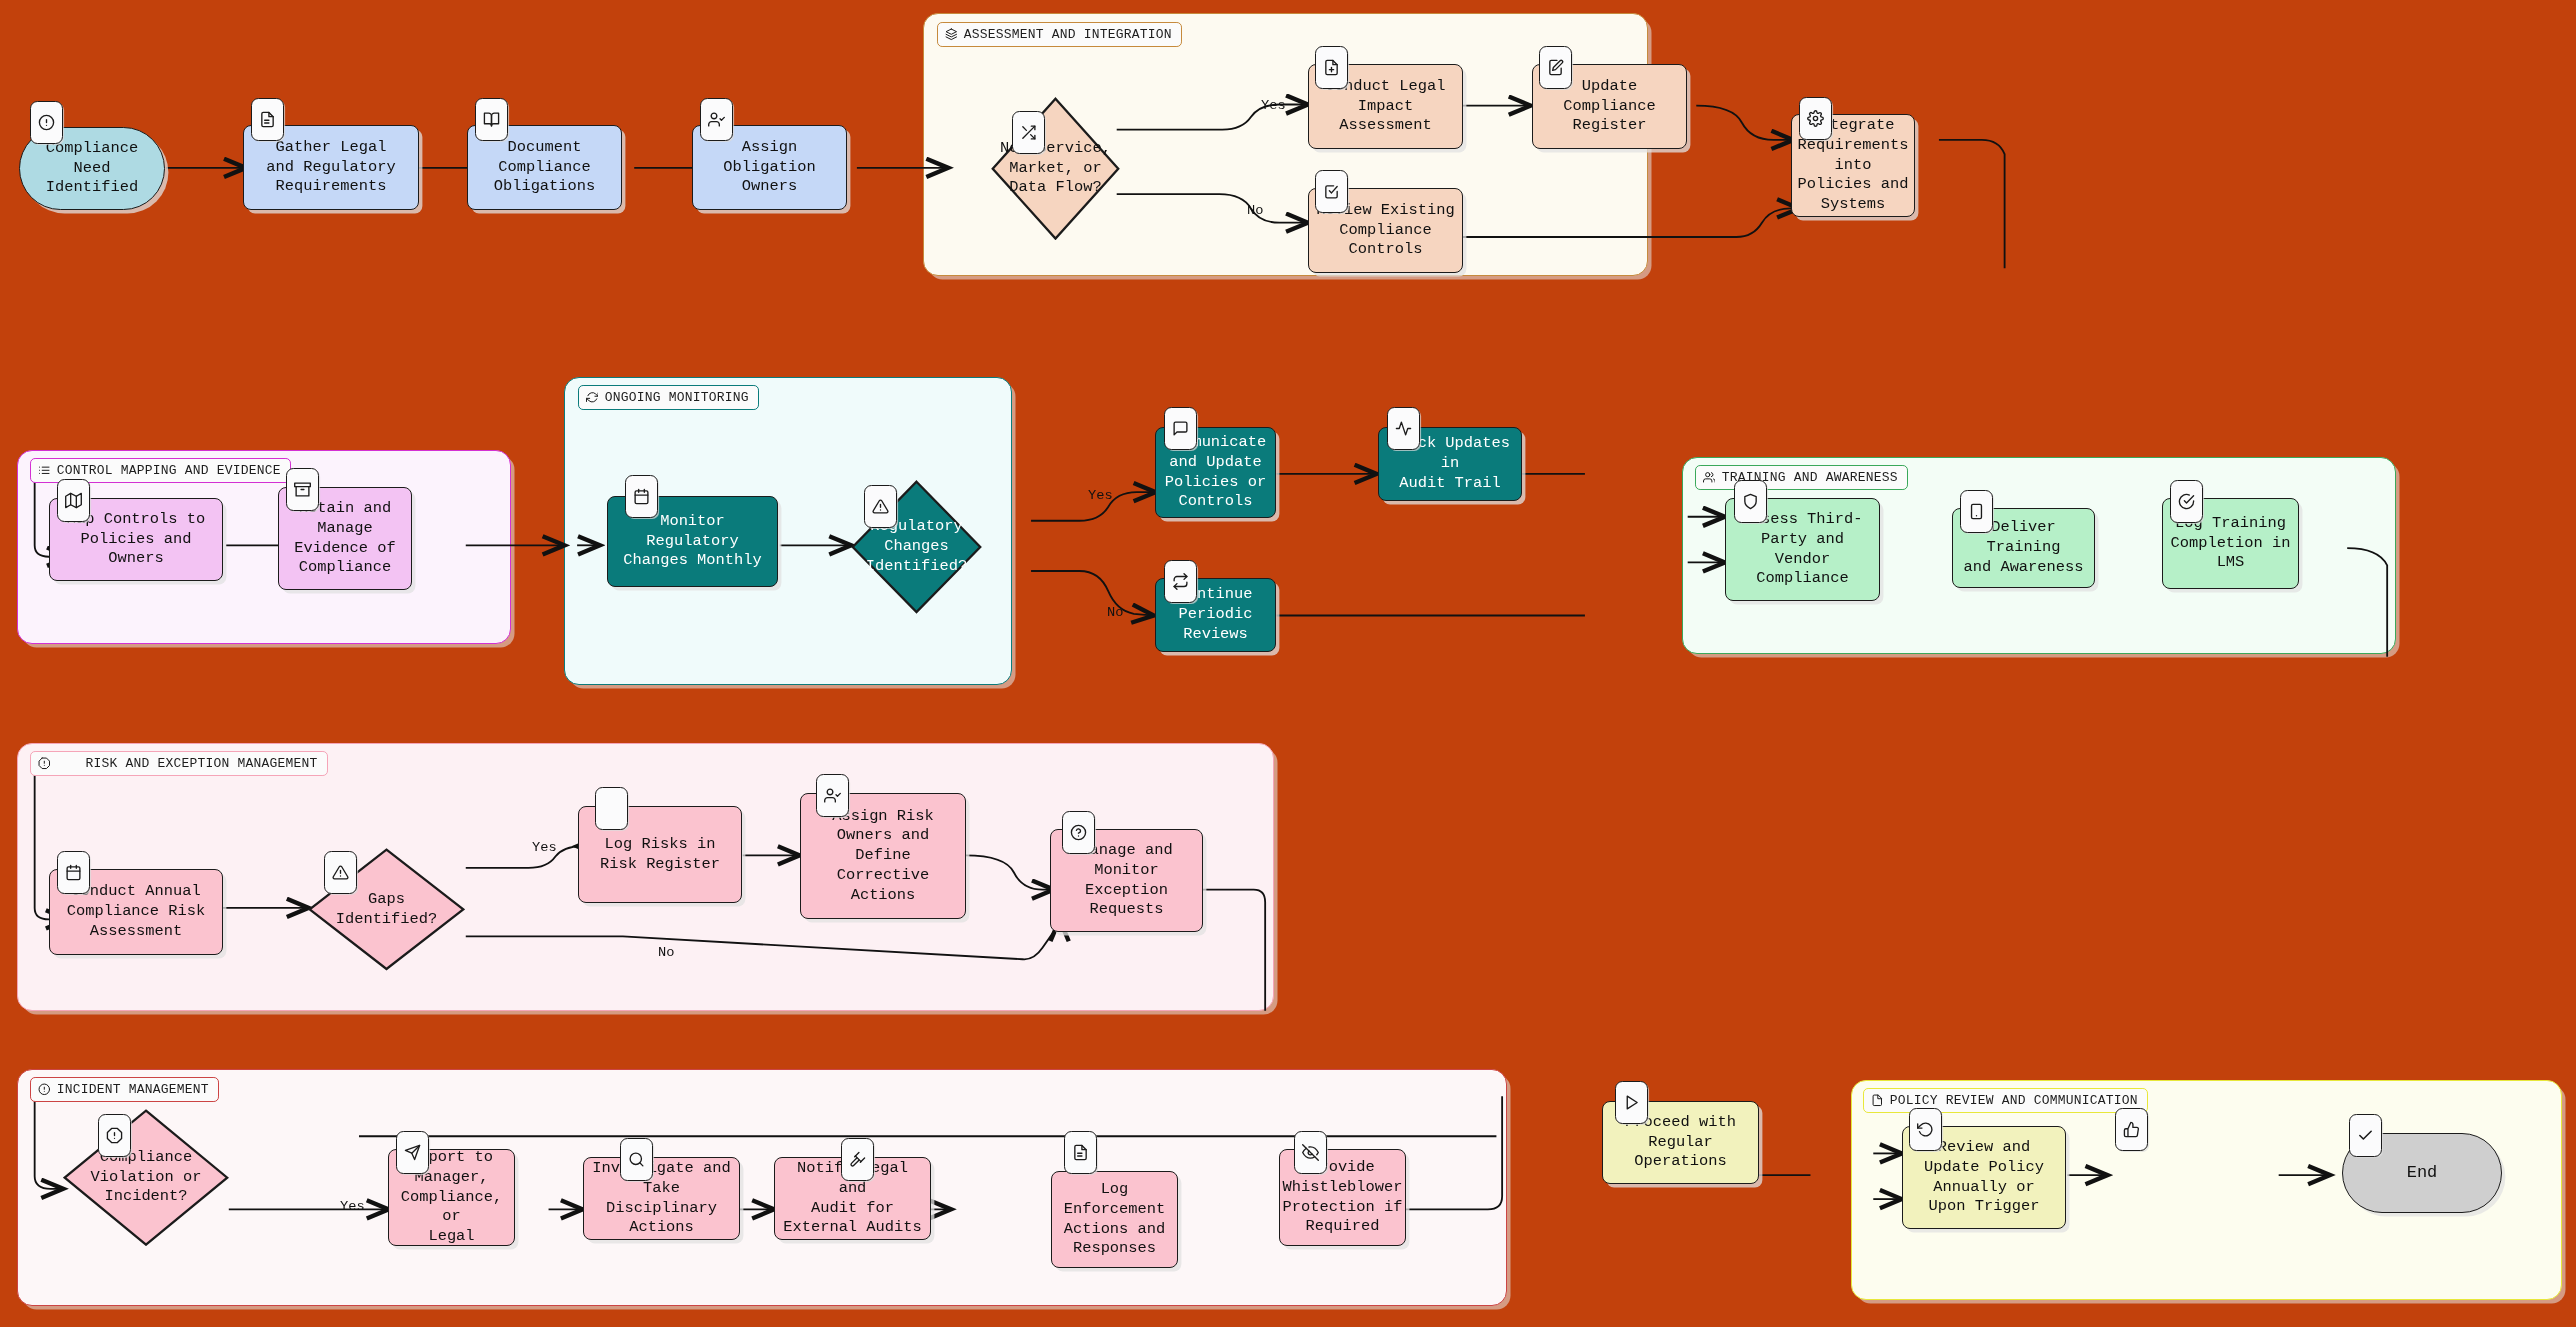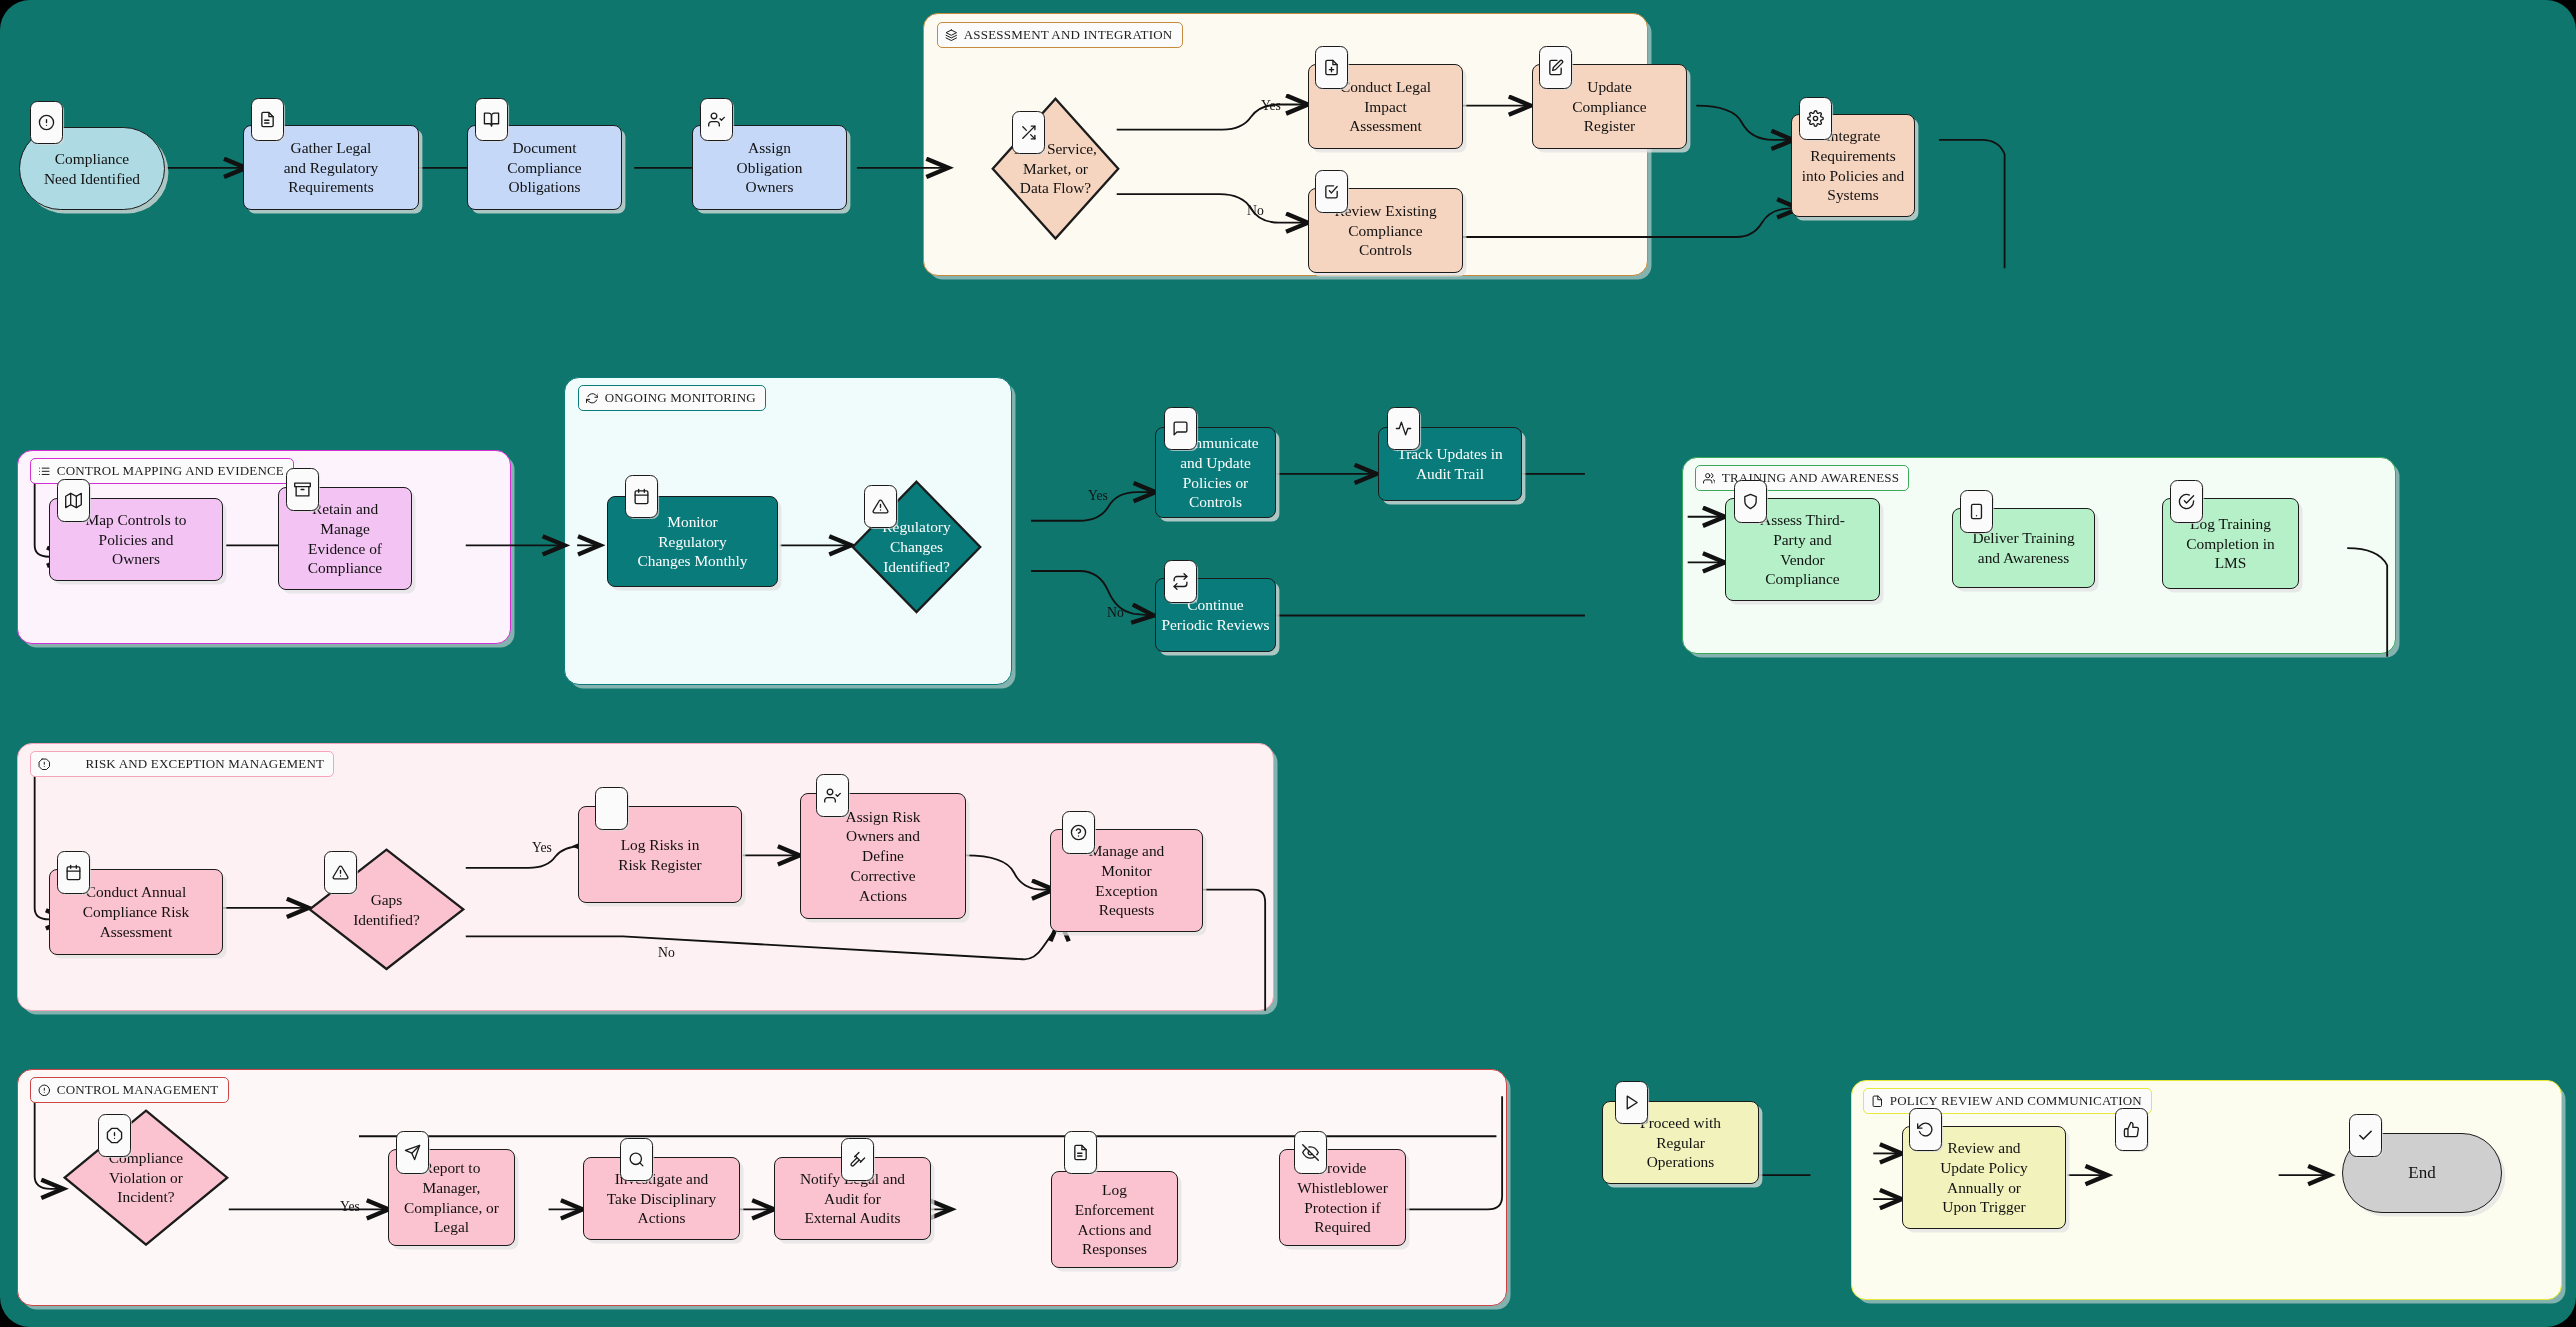--- a/index.html
+++ b/index.html
@@ -1,17 +1,17 @@
 <!DOCTYPE html>
 <html style="font-size:9.1px"><head>
 <meta charset="utf-8">
 <style>
   html,body{margin:0;padding:0;background:#000;}
-  #canvas{position:relative;width:2576px;height:1327px;background:#0f766e;
-          font-family:Liberation Serif, serif;overflow:hidden;border-radius:30px;}
+  #canvas{position:relative;width:2576px;height:1327px;background:#c2410c;
+          font-family:Liberation Mono, monospace;overflow:hidden;}
   svg.layer{position:absolute;left:0;top:0;width:2576px;height:1327px;pointer-events:none;}
   
   .sg{position:absolute;border-radius:15px;box-sizing:border-box;box-shadow:4.6px 4.6px 0 -1.1px rgba(230,230,230,.55);}
   .sg-title{position:absolute;display:flex;align-items:center;gap:6.3px;
             padding:4px 9.1px 4px 6.9px;border-radius:5.1px;background:#fbfbfb;
             font-size:13px;letter-spacing:0.2px;color:#1d1d1d;white-space:nowrap;}
   .sg-title svg{display:block;}
   
   .node{position:absolute;box-sizing:border-box;display:flex;align-items:center;
         justify-content:center;text-align:center;line-height:1.28;
@@ -171,21 +171,21 @@
       </svg>
     <span>RISK AND EXCEPTION MANAGEMENT</span>
   </div>
 
   <div class="sg-title" style="left:30px;top:1077px;border:1.1px solid #c44;">
     <svg width="12.6" height="12.6" viewBox="0 0 24 24" fill="none" stroke="#1b1b1b" stroke-width="1.9" stroke-linecap="round" stroke-linejoin="round">
         <circle cx="12" cy="12" r="10"></circle>
         <line x1="12" y1="8" x2="12" y2="12"></line>
         <line x1="12" y1="16" x2="12.01" y2="16"></line>
       </svg>
-    <span>CONTROL MANAGEMENT</span>
+    <span>INCIDENT MANAGEMENT</span>
   </div>
 
   <div class="sg-title" style="left:1863px;top:1088px;border:1.1px solid #e8e83a;">
     <svg width="12.6" height="12.6" viewBox="0 0 24 24" fill="none" stroke="#1b1b1b" stroke-width="1.9" stroke-linecap="round" stroke-linejoin="round">
         <path d="M13 2H6a2 2 0 00-2 2v16a2 2 0 002 2h12a2 2 0 002-2V9z"></path>
         <polyline points="13 2 13 9 20 9"></polyline>
       </svg>
     <span>POLICY REVIEW AND COMMUNICATION</span>
   </div>
 

